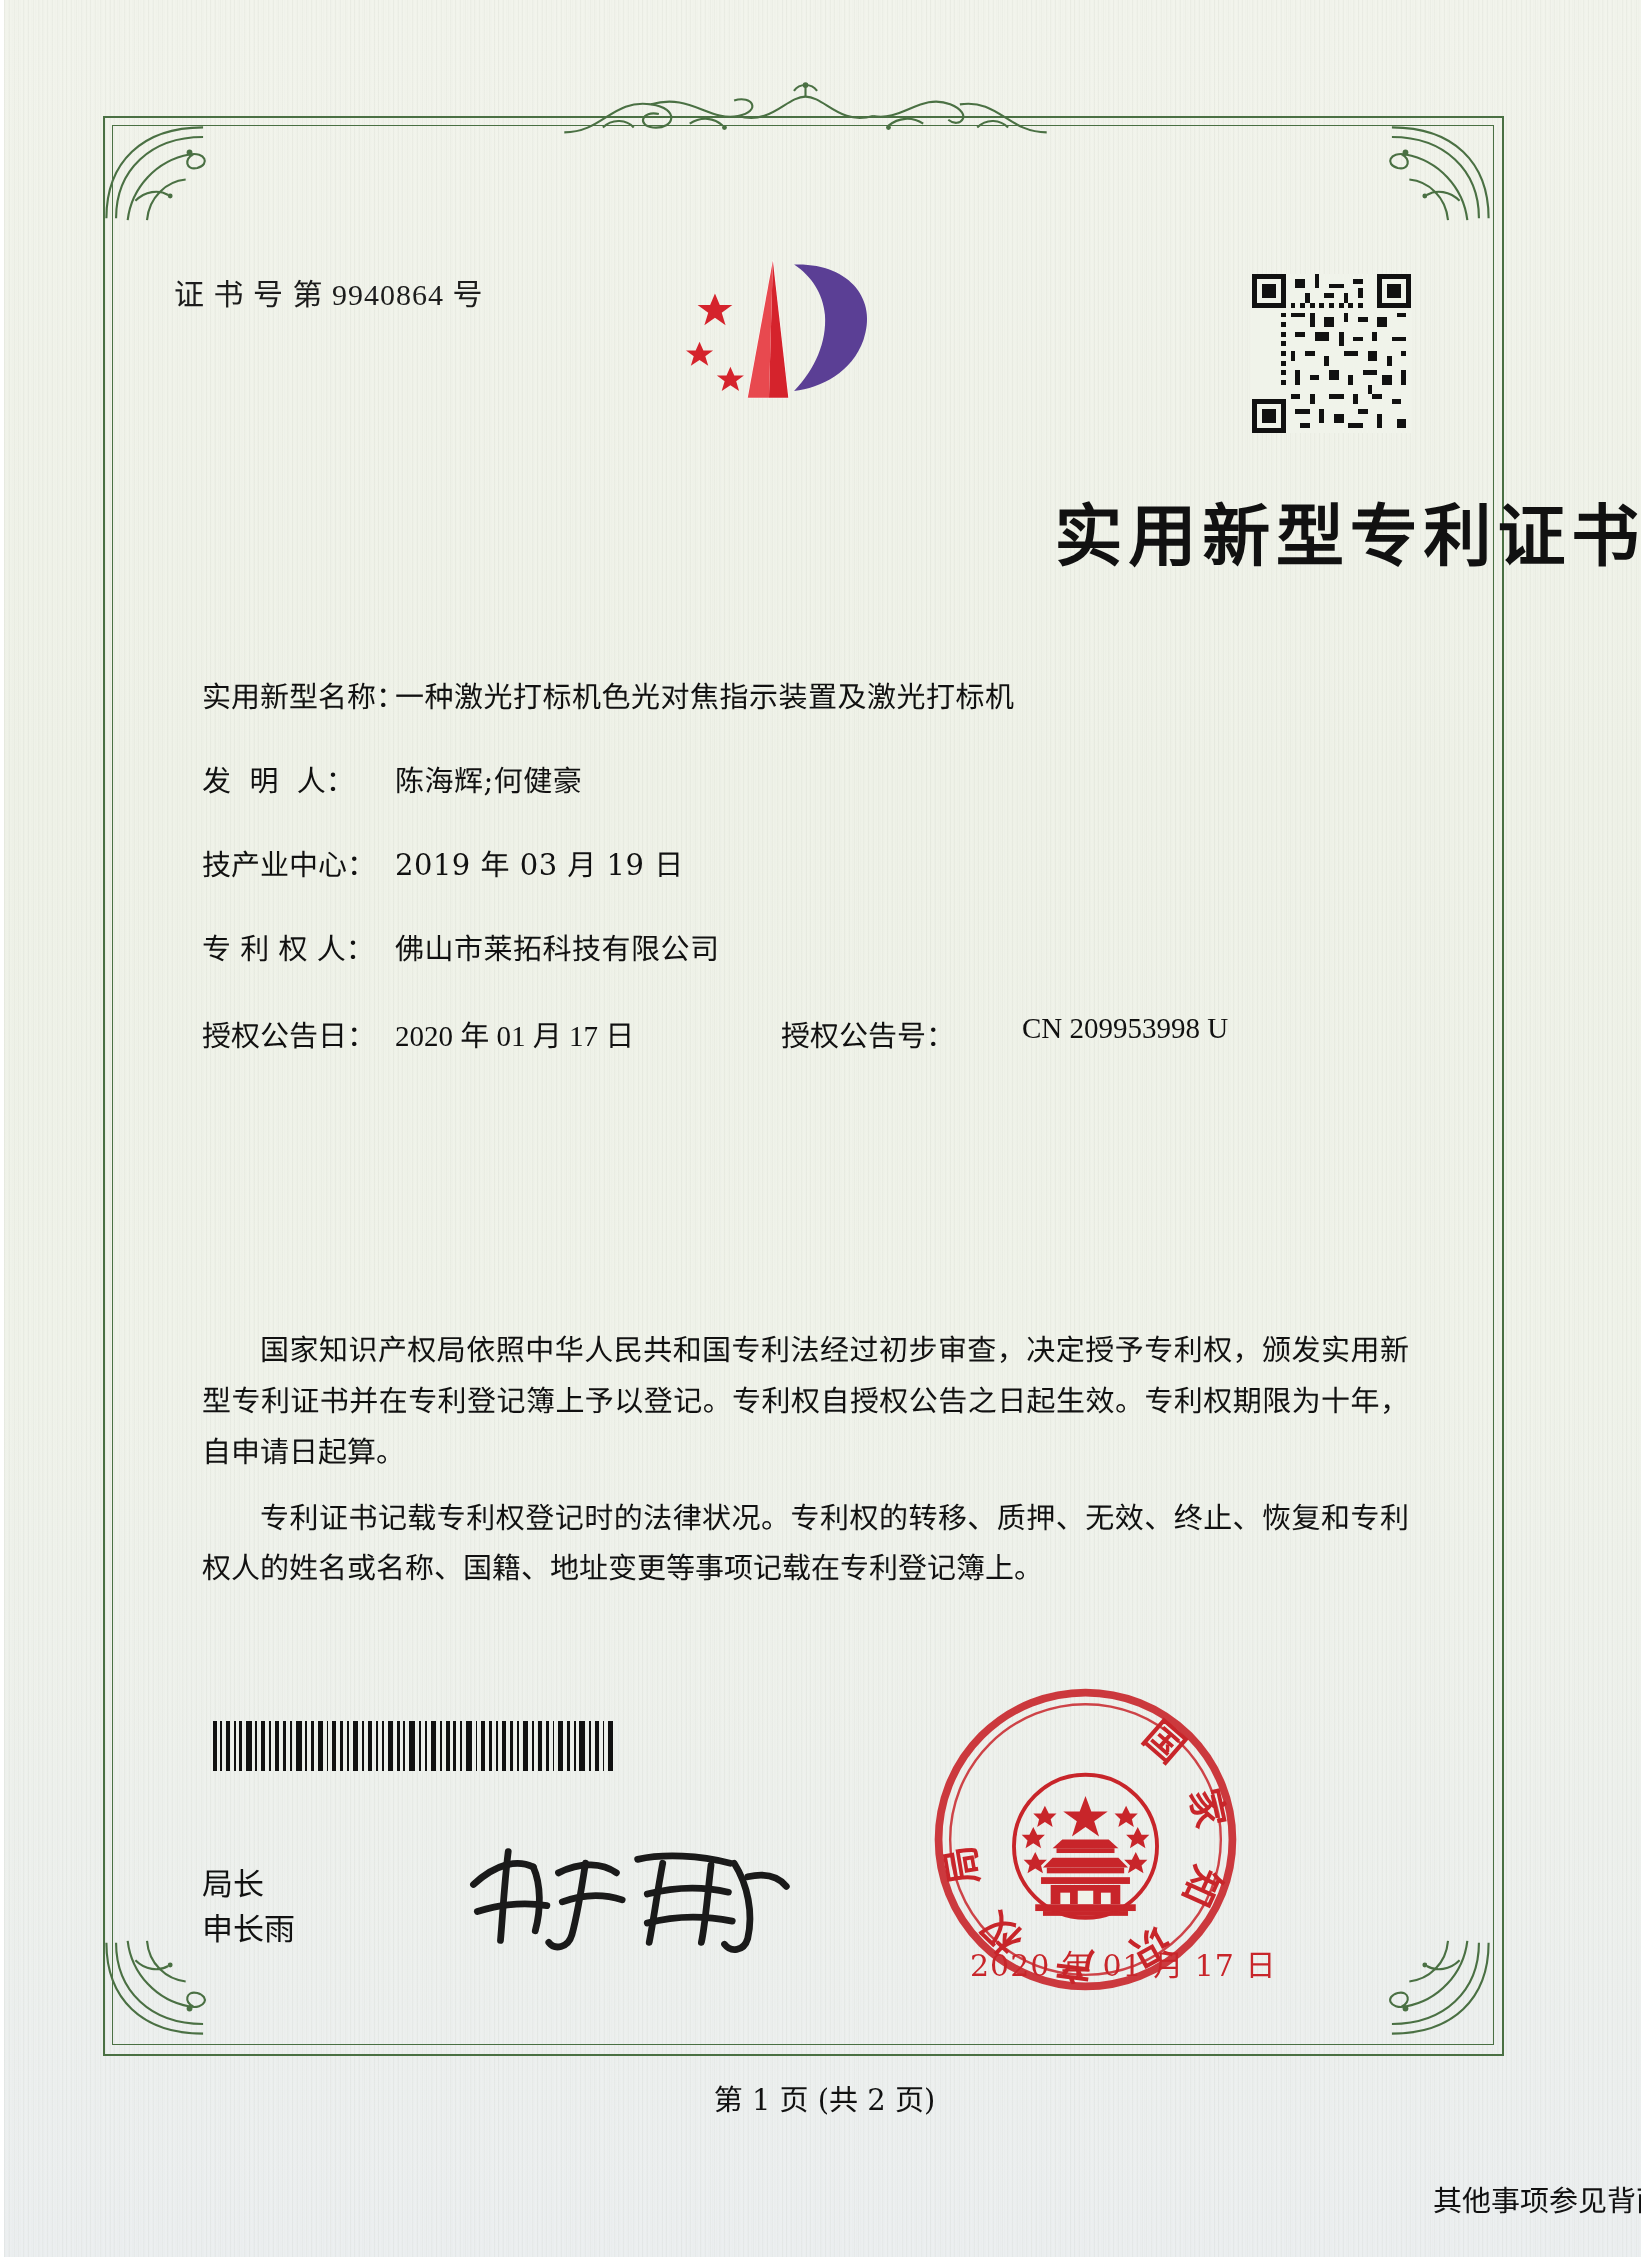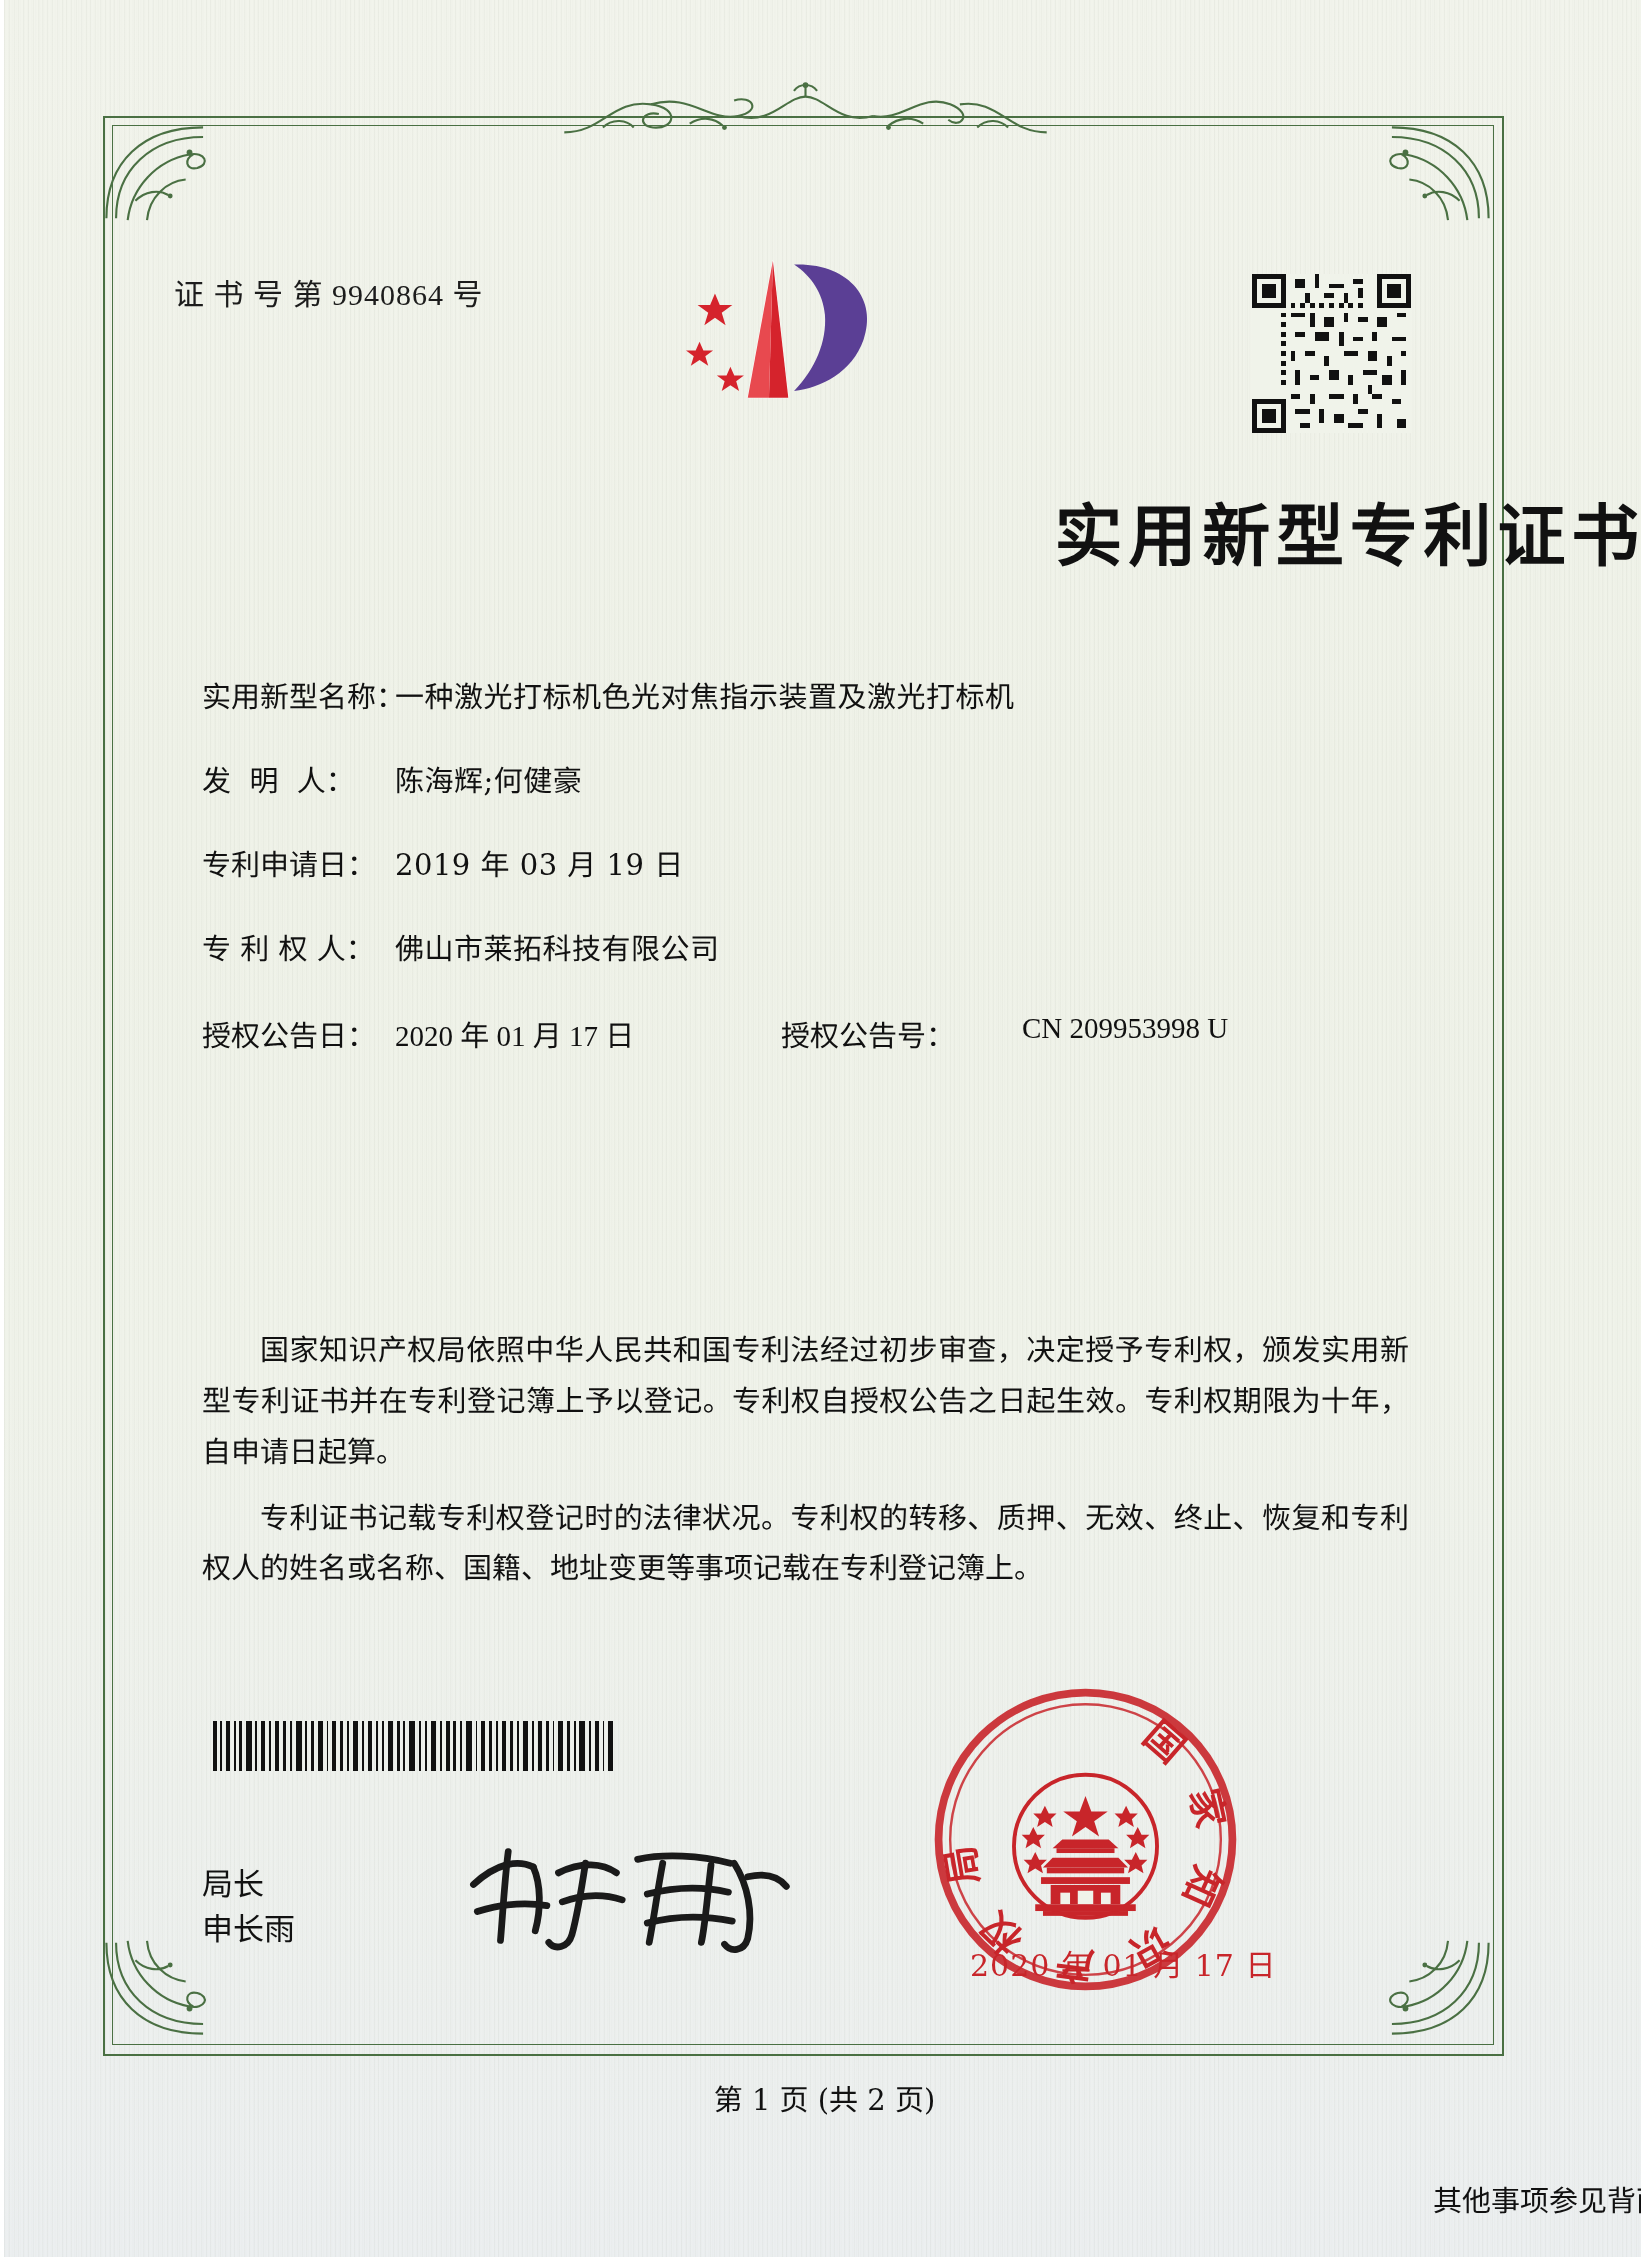--- a/index.html
+++ b/index.html
@@ -423,21 +423,21 @@
       <span class="val">一种激光打标机色光对焦指示装置及激光打标机</span>
     </div>
 
     <div class="field">
       <span class="lbl">发  明  人：</span>
       <span class="val">陈海辉;何健豪</span>
     </div>
 
 
     <div class="field">
-      <span class="lbl">专利申请日：</span>
+      <span class="lbl">技产业中心：</span>
       <span class="val">2019 年 03 月 19 日</span>
     </div>
 
     <div class="field">
       <span class="lbl">专 利 权 人：</span>
       <span class="val">佛山市莱拓科技有限公司</span>
     </div>
 
 
     <div class="field-inline">

